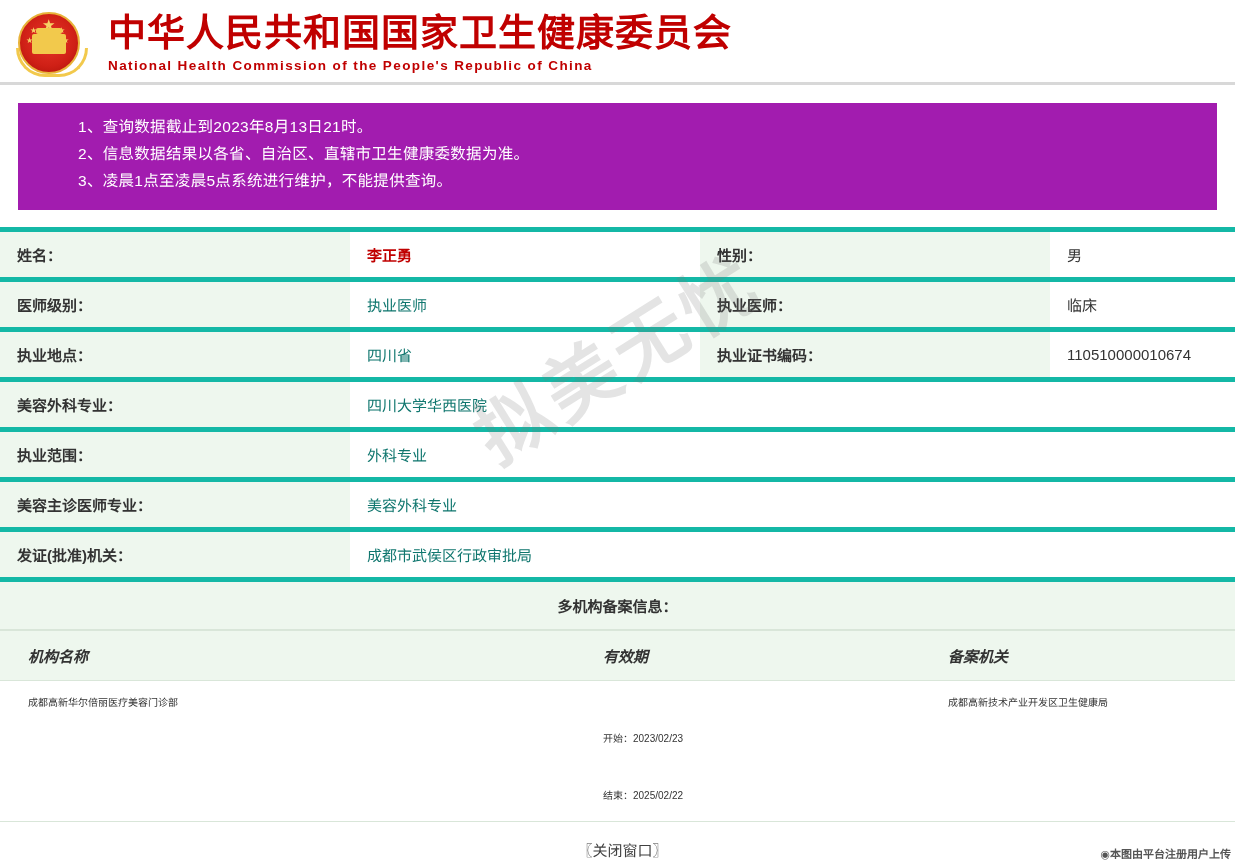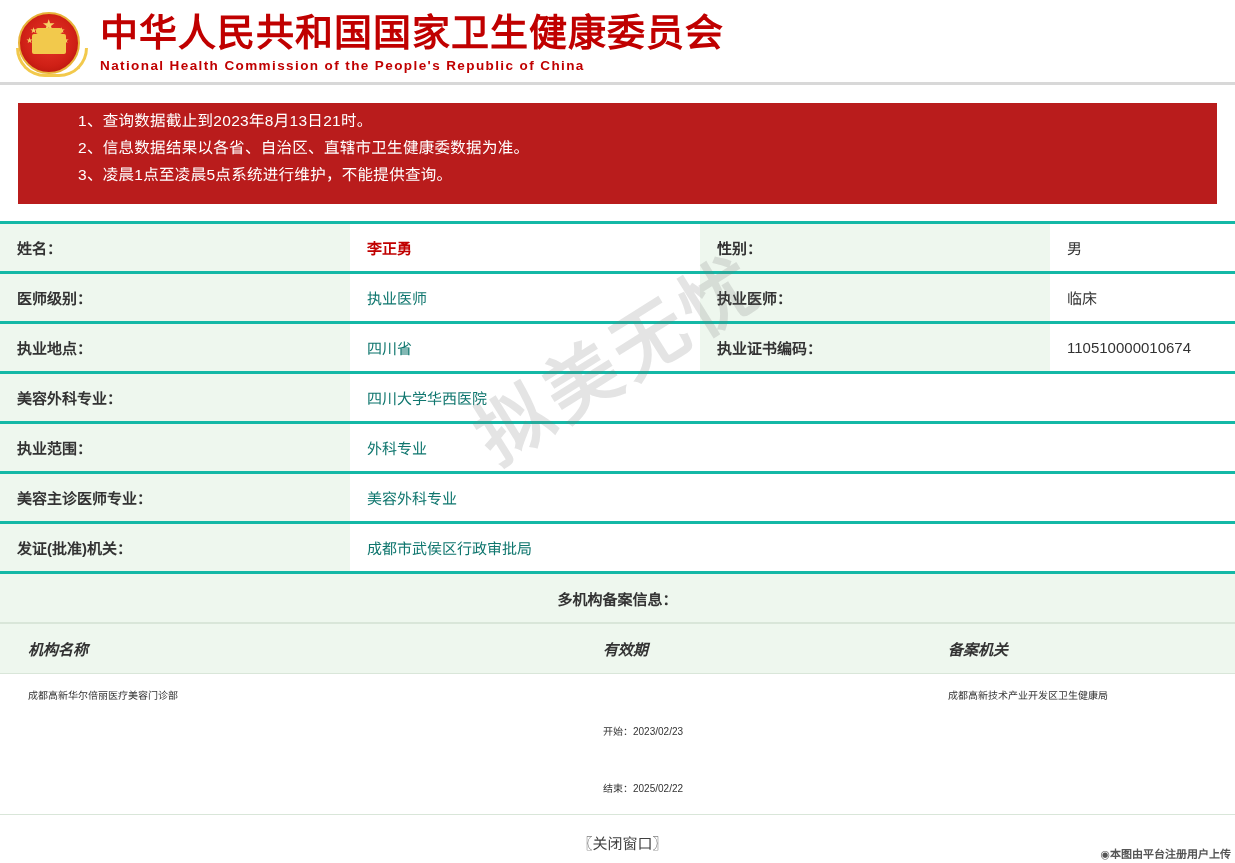--- a/index.html
+++ b/index.html
@@ -70,21 +70,21 @@
   .emblem .wheat {
     position: absolute;
     left: 6px; top: 44px;
     width: 66px; height: 26px;
     border-bottom: 3px solid #f2c94c;
     border-left: 3px solid #f2c94c;
     border-right: 3px solid #f2c94c;
     border-radius: 0 0 40px 40px;
   }
   .title-block {
-    margin-left: 12px;
+    margin-left: 20px;
     display: flex;
     flex-direction: column;
     justify-content: center;
   }
   .cn-title {
     font-family: "DejaVu Sans", "Liberation Sans", sans-serif;
     font-size: 38px;
     font-weight: bold;
     color: #c00000;
     letter-spacing: 1px;
@@ -105,40 +105,40 @@
     height: 3px;
     background: #d8d8d8;
   }
 
   
   .notice-wrap {
     padding: 18px 18px 0 18px;
     box-sizing: border-box;
   }
   .notice {
-    background: #b91c1c;
+    background: #a21caf;
     color: #ffffff;
-    padding: 4px 0 16px 60px;
+    padding: 10px 0 16px 60px;
     box-sizing: border-box;
   }
   .notice div {
     font-size: 15.5px;
     line-height: 27px;
     letter-spacing: 0.3px;
   }
 
   
   .info-table {
     width: 1235px;
     border-collapse: collapse;
     margin-top: 17px;
     table-layout: fixed;
   }
   .info-table td {
-    border-top: 3px solid #14b8a6;
+    border-top: 5px solid #14b8a6;
     border-bottom: 1px solid #d9e6d9;
     height: 50px;
     font-size: 15px;
     padding: 0 0 0 17px;
     box-sizing: border-box;
     vertical-align: middle;
   }
   .lbl {
     background: #eef7ee;
     font-weight: bold;

